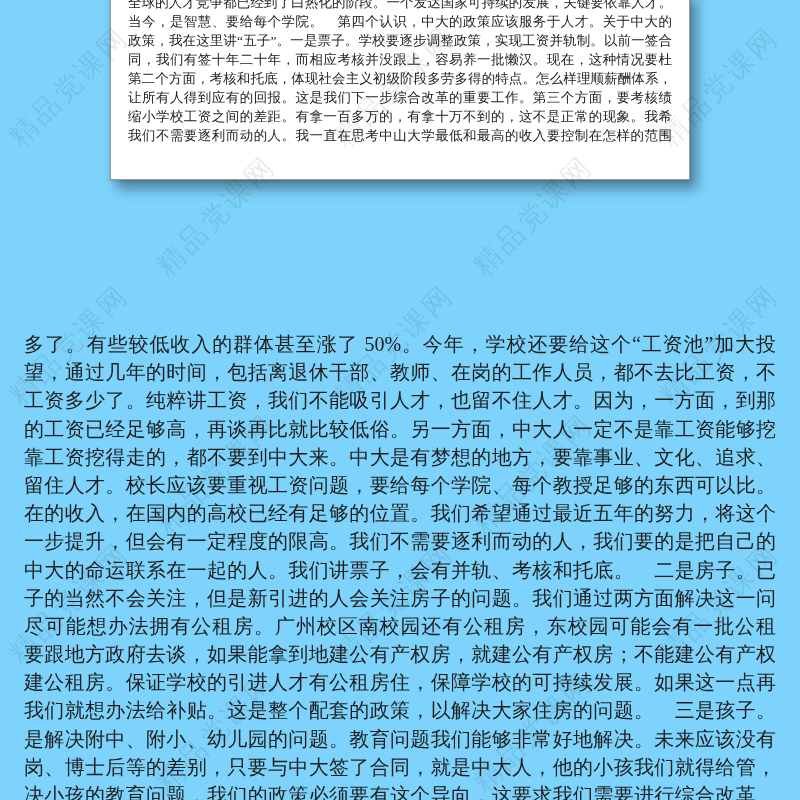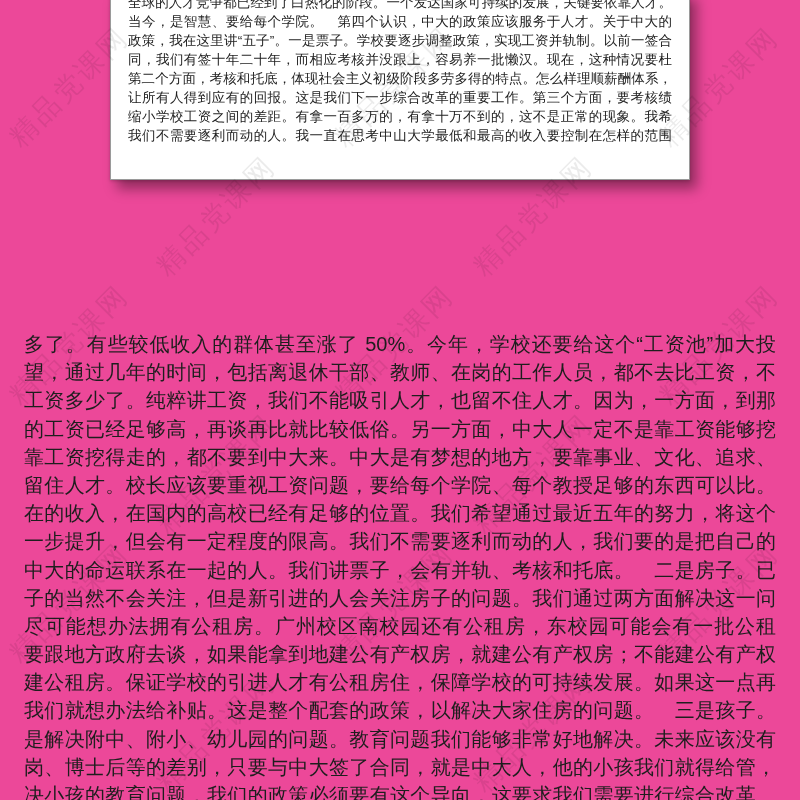--- a/index.html
+++ b/index.html
@@ -5,22 +5,22 @@
   html, body {
     margin: 0;
     padding: 0;
     background: #ffffff;
   }
   .page {
     position: relative;
     width: 800px;
     height: 800px;
     overflow: hidden;
-    background: #ec4899;
-    font-family: Liberation Sans, sans-serif;
+    background: #7dd3fc;
+    font-family: Liberation Serif, serif;
   }
   
   .preview-box {
     position: absolute;
     left: 110px;
     top: -10px;
     width: 580px;
     height: 190px;
     box-sizing: border-box;
     background: #ffffff;

